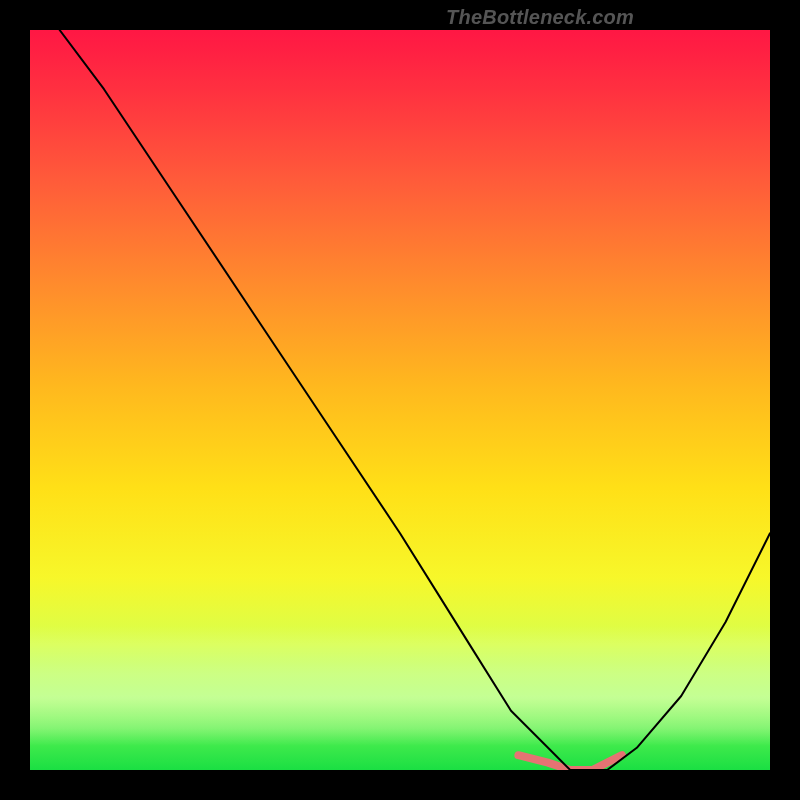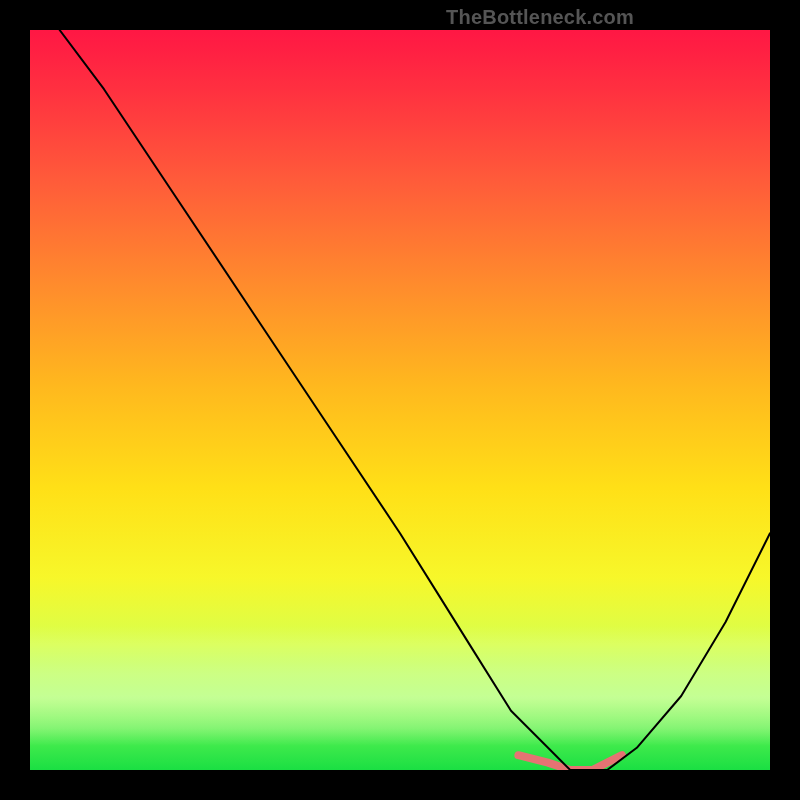--- a/index.html
+++ b/index.html
@@ -9,20 +9,21 @@
     height: 800px;
     background: #000;
     overflow: hidden;
     font-family: Arial, Helvetica, sans-serif;
   }
   .container {
     position: relative;
     width: 644px;
     height: 800px;
     background: #000;
+    font-style: italic;
   }
   .watermark {
     position: absolute;
     top: 6px;
     right: 10px;
     color: #555;
     font-size: 20px;
     font-weight: bold;
     z-index: 10;
     letter-spacing: 0.2px;

